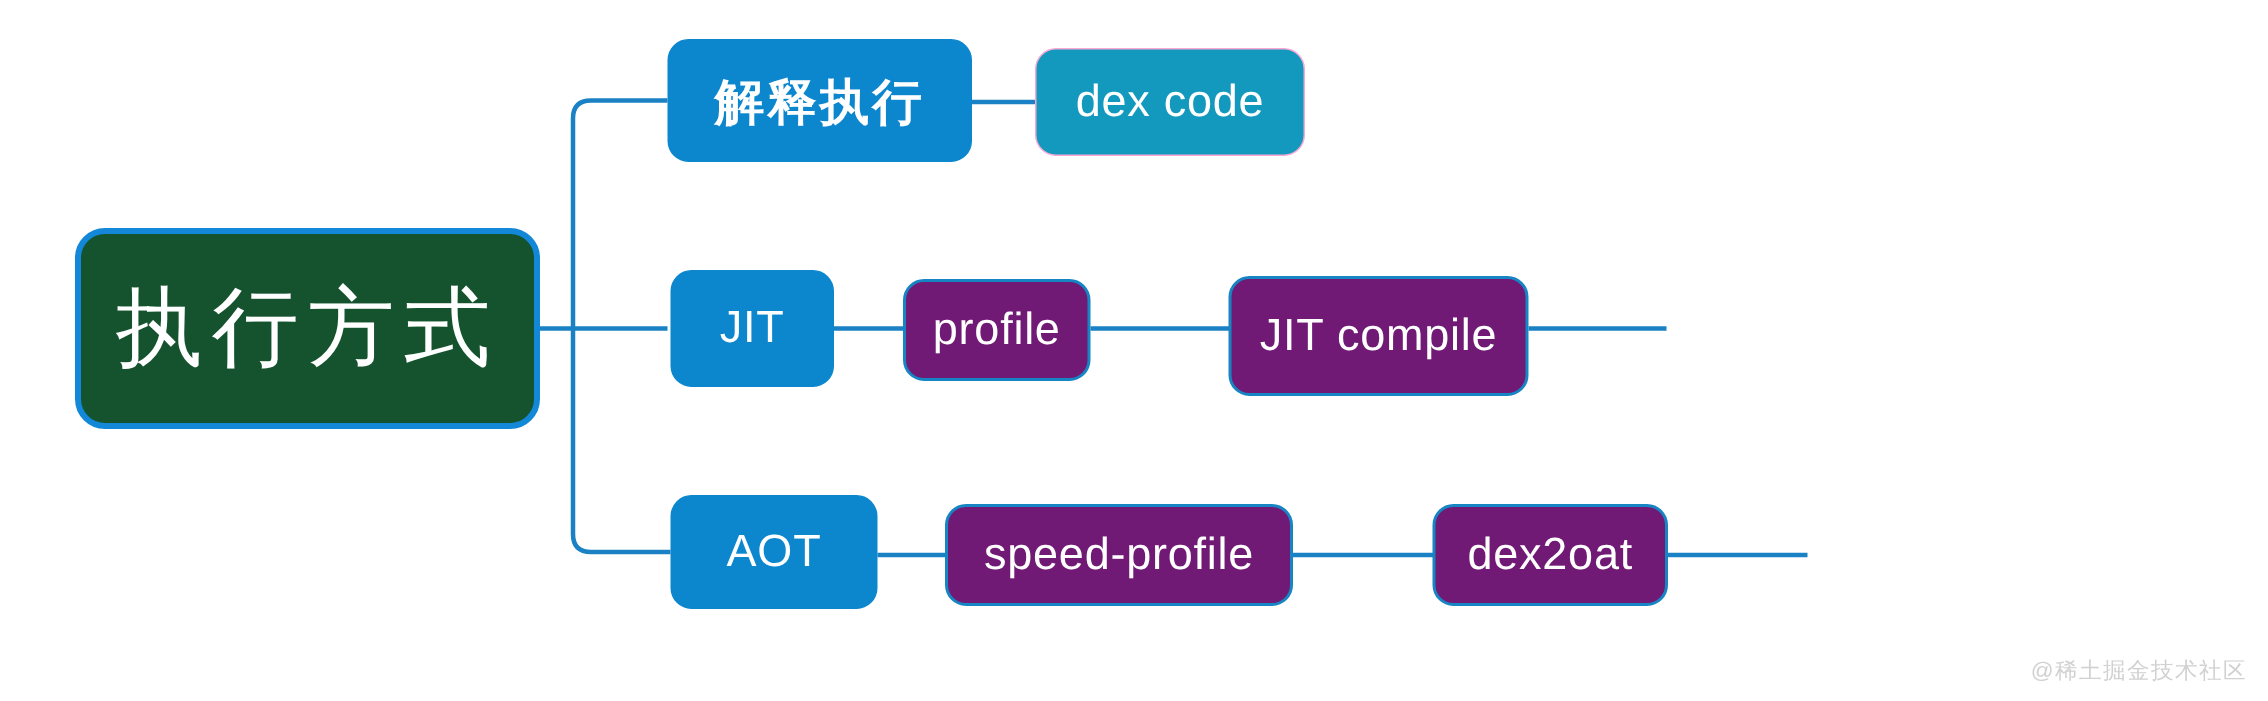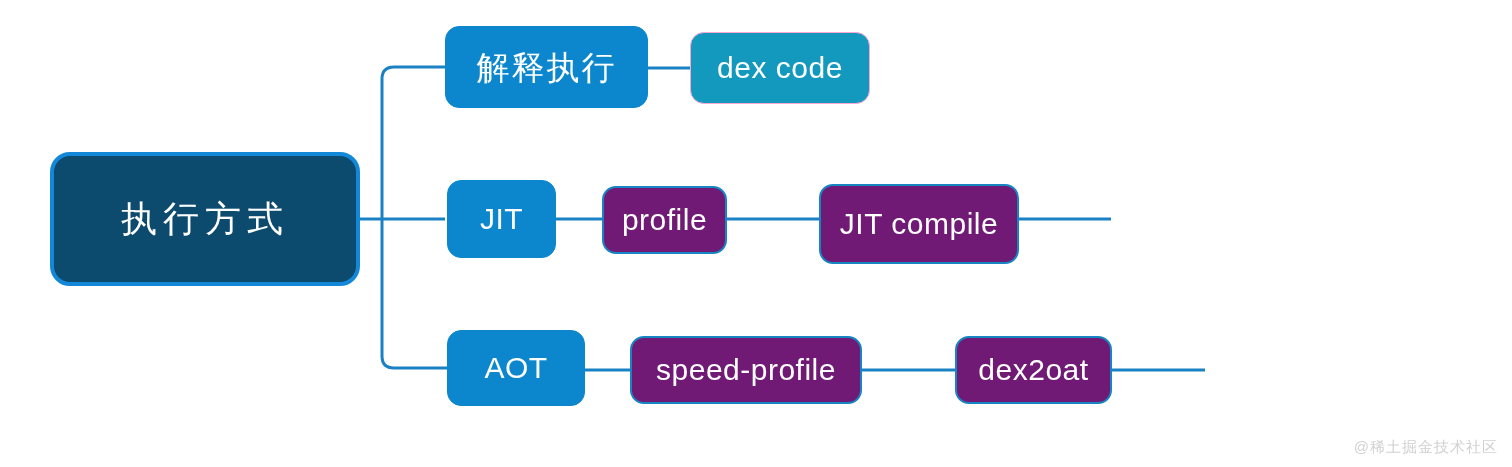--- a/index.html
+++ b/index.html
@@ -33,24 +33,24 @@
     box-sizing: border-box;
     border-radius: 14px;
     color: #ffffff;
     text-align: center;
     line-height: 1;
     white-space: nowrap;
     letter-spacing: 0.5px;
     z-index: 2;
   }
   .node.root {
-    background: #0c4a6e;
+    background: #14532d;
     border: 4px solid #1387d8;
     border-radius: 20px;
-    font-size: 36px;
+    font-size: 58px;
     letter-spacing: 6px;
     font-weight: 400;
   }
   .node.primary {
     background: #0c87ce;
     border: 1px solid #0c87ce;
     font-size: 30px;
   }
   .node.cyan {
     background: #701a75;
@@ -99,21 +99,21 @@
 
     <line x1="585" y1="370" x2="632" y2="370" stroke="#1a82c4" stroke-width="3"></line>
     <line x1="862" y1="370" x2="957" y2="370" stroke="#1a82c4" stroke-width="3"></line>
     <line x1="1112" y1="370" x2="1205" y2="370" stroke="#1a82c4" stroke-width="3"></line>
   </svg>
 
   <div class="node root" style="left:50px; top:152px; width:310px; height:134px;">
     <span>执行方式</span>
   </div>
 
-  <div class="node primary cn" style="left:445px; top:26px; width:203px; height:82px;">
+  <div class="node primary cn" style="left:445px; top:26px; width:203px; height:82px;font-weight:bold;">
     <span>解释执行</span>
   </div>
   <div class="node teal" style="left:690px; top:32px; width:180px; height:72px;">
     <span>dex code</span>
   </div>
 
   <div class="node primary" style="left:447px; top:180px; width:109px; height:78px;">
     <span>JIT</span>
   </div>
   <div class="node cyan" style="left:602px; top:186px; width:125px; height:68px;">

